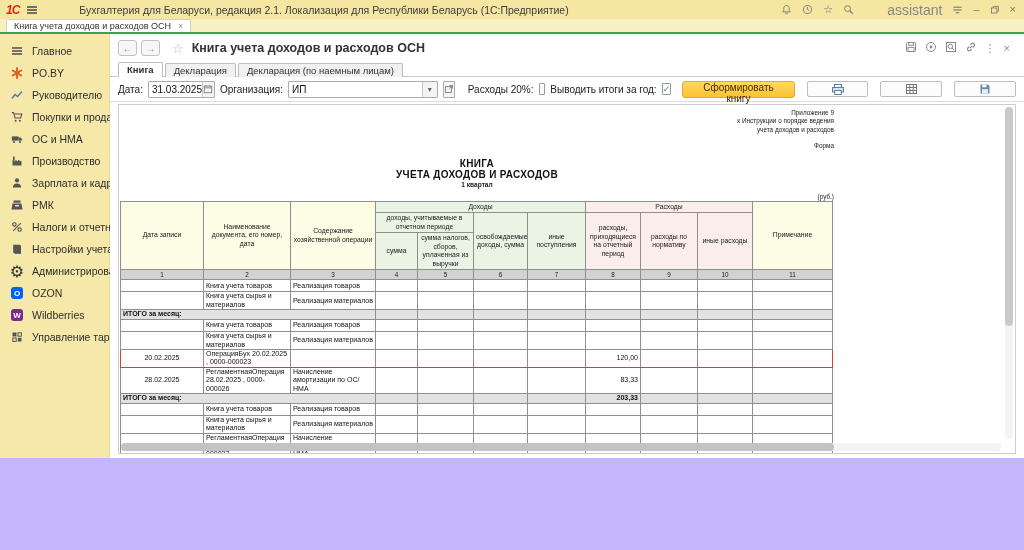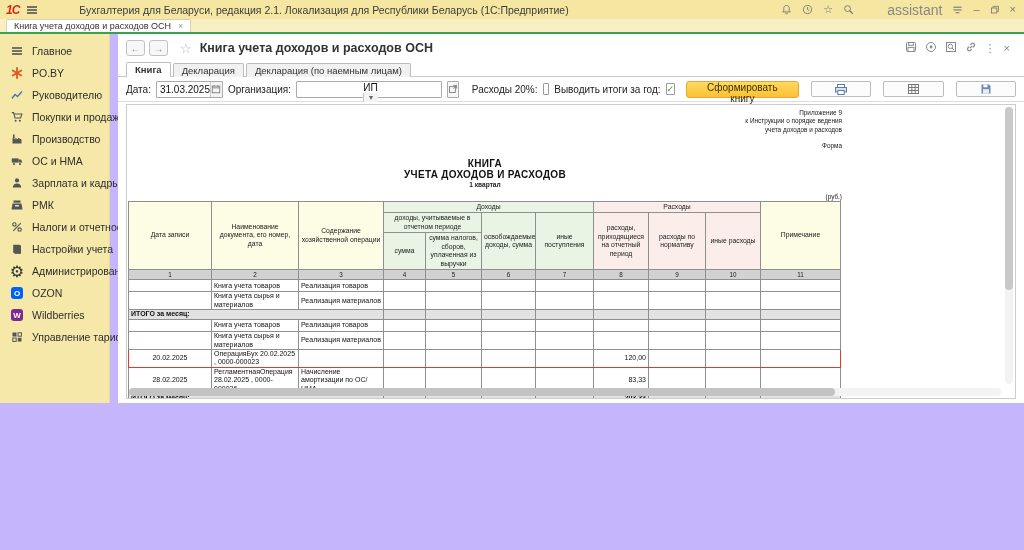--- a/index.html
+++ b/index.html
@@ -19,21 +19,21 @@
   .tb-icons span{display:inline-flex;align-items:center;}
 
   
   .tabstrip{height:13px;background:#f9efc4;display:flex;align-items:flex-end;padding-left:6px;}
   .apptab{background:#fff;border:1px solid #d8d2b2;border-bottom:none;font-size:9px;color:#333;
           padding:1px 7px 1px 7px;display:flex;gap:7px;align-items:center;border-radius:2px 2px 0 0;}
   .tabclose{color:#999;font-size:9px;}
   .green-line{height:2px;background:#39a24e;}
 
   
-  .workspace{display:flex;height:369px;gap:8px;}
+  .workspace{display:flex;height:424px;}
   .sidebar{width:110px;background:#f6e8a9;height:100%;flex:none;border-right:1px solid #e7dba2;
            padding-top:6px;box-sizing:border-box;}
   .side-item{display:flex;align-items:center;gap:8px;height:22px;padding-left:10px;cursor:default;}
   .side-item .sicon{width:14px;display:inline-flex;justify-content:center;align-items:center;flex:none;}
   .side-item .slabel{font-size:10.5px;color:#2e2e2e;white-space:nowrap;}
   .brand{width:12px;height:12px;border-radius:3px;color:#fff;font-size:8px;font-weight:bold;
          display:inline-flex;align-items:center;justify-content:center;}
   .brand.ozon{background:#0063f8;}
   .brand.wb{background:#7b2a8f;}
 
@@ -54,21 +54,21 @@
           padding:1px 8px;margin-right:2px;border-radius:2px 2px 0 0;position:relative;top:1px;}
   .subtab.active{background:#fff;font-weight:bold;padding-bottom:2px;}
 
   
   .toolbar{display:flex;align-items:center;gap:5px;padding:3px 8px;border-bottom:1px solid #ddd;height:18px;}
   .lbl{font-size:10px;color:#222;white-space:nowrap;}
   .input{border:1px solid #ababab;background:#fff;height:15px;display:inline-flex;align-items:center;
          font-size:10px;color:#111;padding-left:3px;border-radius:1px;}
   .input .val{flex:1;}
   .input.date{width:62px;}
-  .input.org{width:300px;flex-direction:column;}
+  .input.org{width:300px;}
   .inbtn{width:14px;height:100%;border-left:1px solid #c9c9c9;display:inline-flex;align-items:center;justify-content:center;color:#666;font-size:8px;background:#f4f4f4;}
   .sqbtn{width:16px;height:15px;border:1px solid #ababab;background:#f6f6f6;display:inline-flex;align-items:center;justify-content:center;border-radius:1px;}
   .checkbox{width:10px;height:10px;border:1px solid #9a9a9a;background:#fff;display:inline-flex;align-items:center;justify-content:center;font-size:9px;color:#2f9e44;border-radius:1px;font-weight:bold;line-height:1;}
   .gen{height:17px;border:1px solid #e3a73a;background:linear-gradient(#ffd961,#fcc133);border-radius:3px;
        font-size:10px;color:#3a3000;padding:0 20px;margin-left:6px;font-family:inherit;}
   .iconbtn{width:113px;height:16px;border:1px solid #bdbdbd;background:#fcfcfc;border-radius:2px;
            display:inline-flex;align-items:center;justify-content:center;margin-left:7px;}
 
   
   .doc{position:absolute;left:8px;right:8px;top:70px;bottom:4px;border:1px solid #cdcdcd;background:#fff;overflow:hidden;}
@@ -208,38 +208,38 @@
               <path d="M0.8 1.6h1.8l1.4 5.4h5.6l1.2-4H3.4" fill="none" stroke="#555" stroke-width="1.1"></path>
               <circle cx="4.6" cy="9.8" r="1" fill="#555"></circle>
               <circle cx="8.8" cy="9.8" r="1" fill="#555"></circle>
             </svg>
           </span>
           <span class="slabel">Покупки и продажи</span>
         </div>
         <div class="side-item">
           <span class="sicon">
             <svg viewBox="0 0 12 12" width="12" height="12">
-              <path d="M1.5 10.5V4.8l2.8 1.8V4.8l2.8 1.8V4.8l3.4 1.8v3.9z" fill="#555"></path>
-              <rect x="2" y="1.5" width="1.6" height="4" fill="#555"></rect>
-            </svg>
-          </span>
-          <span class="slabel">Производство</span>
-        </div>
-        <div class="side-item">
-          <span class="sicon">
-            <svg viewBox="0 0 12 12" width="12" height="12">
               <g fill="#555">
                 <rect x="0.8" y="3.4" width="6.8" height="4.2"></rect>
                 <path d="M7.6 4.6h2.2l1.4 1.8v1.2H7.6z"></path>
                 <circle cx="3" cy="9" r="1.1"></circle>
                 <circle cx="9" cy="9" r="1.1"></circle>
               </g>
             </svg>
           </span>
           <span class="slabel">ОС и НМА</span>
+        </div>
+        <div class="side-item">
+          <span class="sicon">
+            <svg viewBox="0 0 12 12" width="12" height="12">
+              <path d="M1.5 10.5V4.8l2.8 1.8V4.8l2.8 1.8V4.8l3.4 1.8v3.9z" fill="#555"></path>
+              <rect x="2" y="1.5" width="1.6" height="4" fill="#555"></rect>
+            </svg>
+          </span>
+          <span class="slabel">Производство</span>
         </div>
         <div class="side-item">
           <span class="sicon">
             <svg viewBox="0 0 12 12" width="12" height="12">
               <g fill="#555">
                 <circle cx="6" cy="3.4" r="2.1"></circle>
                 <path d="M1.8 10.6c0-2.4 1.9-4 4.2-4s4.2 1.6 4.2 4z"></path>
               </g>
             </svg>
           </span>

